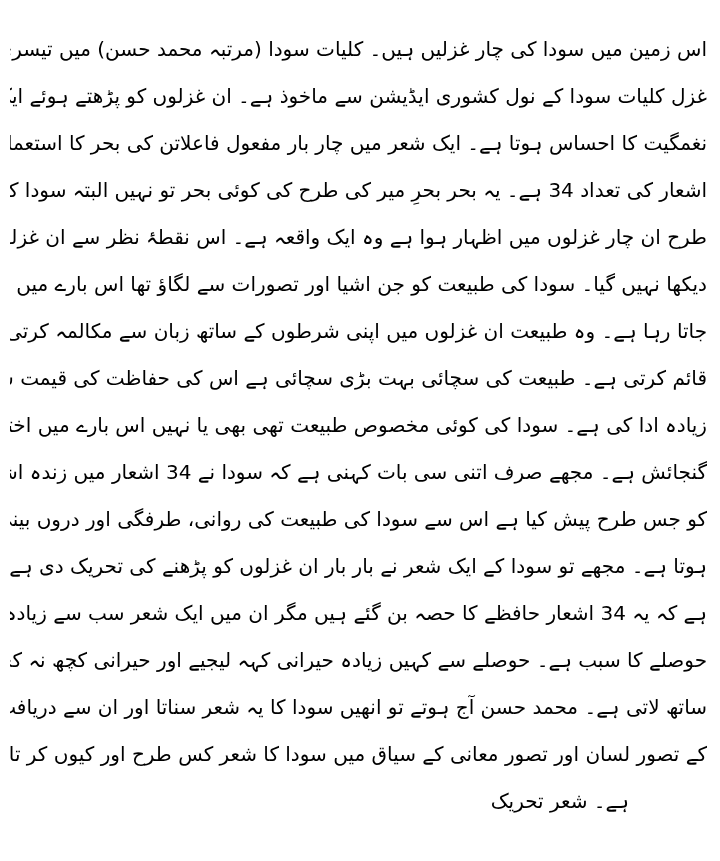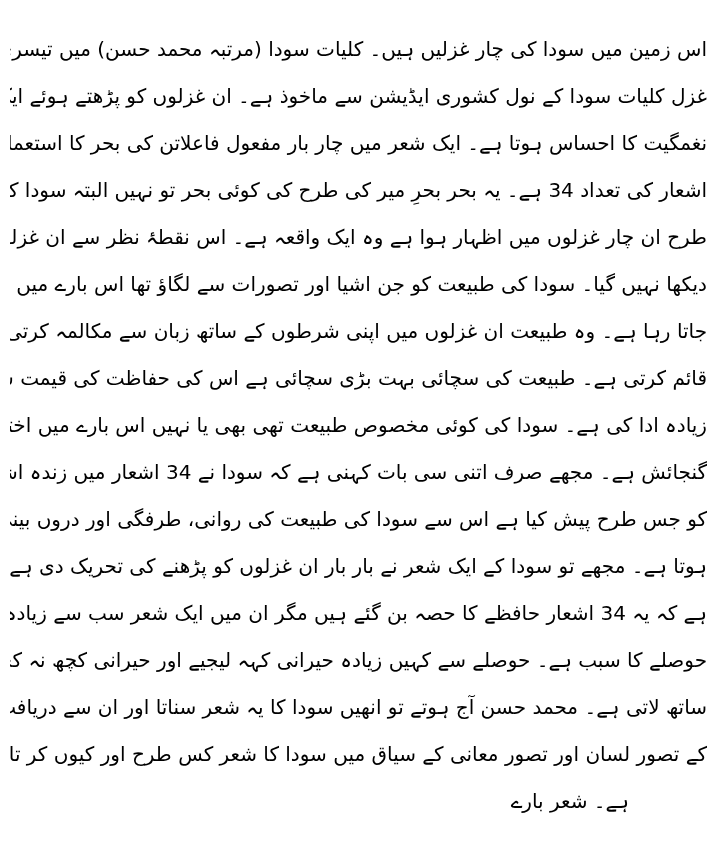--- a/index.html
+++ b/index.html
@@ -55,15 +55,15 @@
     <div class="line">جاتا رہا ہے۔ وہ طبیعت ان غزلوں میں اپنی شرطوں کے ساتھ زبان سے مکالمہ کرتی ہے یا رشتہ</div>
     <div class="line">قائم کرتی ہے۔ طبیعت کی سچائی بہت بڑی سچائی ہے اس کی حفاظت کی قیمت سودا نے سب سے</div>
     <div class="line">زیادہ ادا کی ہے۔ سودا کی کوئی مخصوص طبیعت تھی بھی یا نہیں اس بارے میں اختلاف کی پوری</div>
     <div class="line">گنجائش ہے۔ مجھے صرف اتنی سی بات کہنی ہے کہ سودا نے 34 اشعار میں زندہ اشیا اور تصورات</div>
     <div class="line">کو جس طرح پیش کیا ہے اس سے سودا کی طبیعت کی روانی، طرفگی اور دروں بینی تینوں کا احساس</div>
     <div class="line">ہوتا ہے۔ مجھے تو سودا کے ایک شعر نے بار بار ان غزلوں کو پڑھنے کی تحریک دی ہے۔ قصہ یہ</div>
     <div class="line">ہے کہ یہ 34 اشعار حافظے کا حصہ بن گئے ہیں مگر ان میں ایک شعر سب سے زیادہ میرے لیے</div>
     <div class="line">حوصلے کا سبب ہے۔ حوصلے سے کہیں زیادہ حیرانی کہہ لیجیے اور حیرانی کچھ نہ کچھ پریشانی کو اپنے</div>
     <div class="line">ساتھ لاتی ہے۔ محمد حسن آج ہوتے تو انھیں سودا کا یہ شعر سناتا اور ان سے دریافت کرتا کہ آج</div>
     <div class="line">کے تصور لسان اور تصور معانی کے سیاق میں سودا کا شعر کس طرح اور کیوں کر تازہ معلوم ہوتا</div>
-    <div class="line last">ہے۔ شعر بارے</div>
+    <div class="line last">ہے۔ شعر تحریک</div>
   </div>
 </div>
 
 </body></html>

